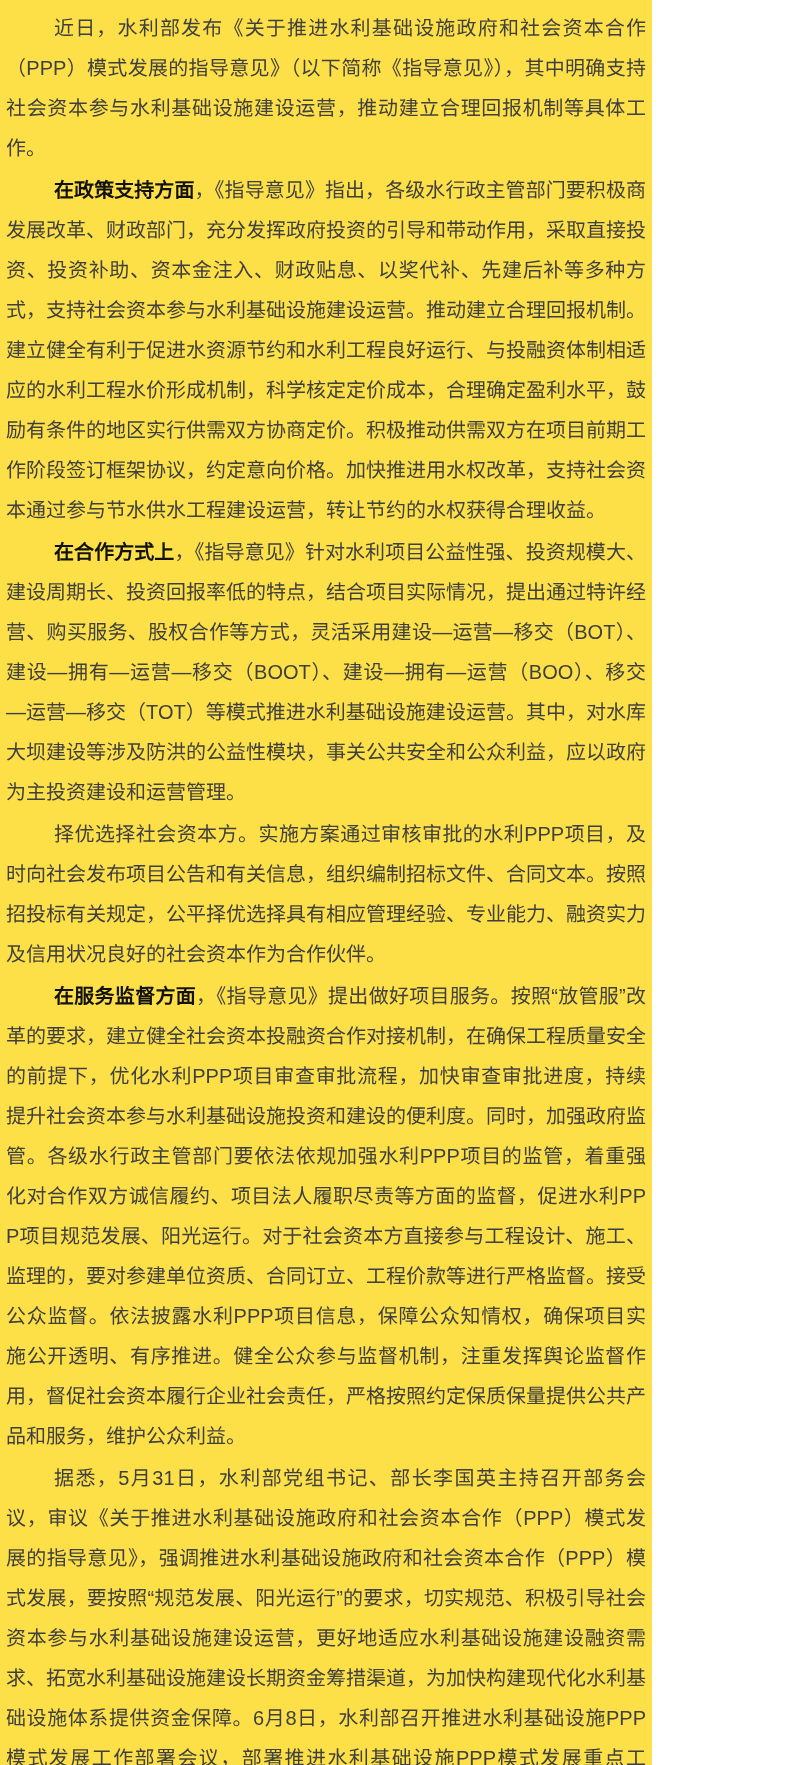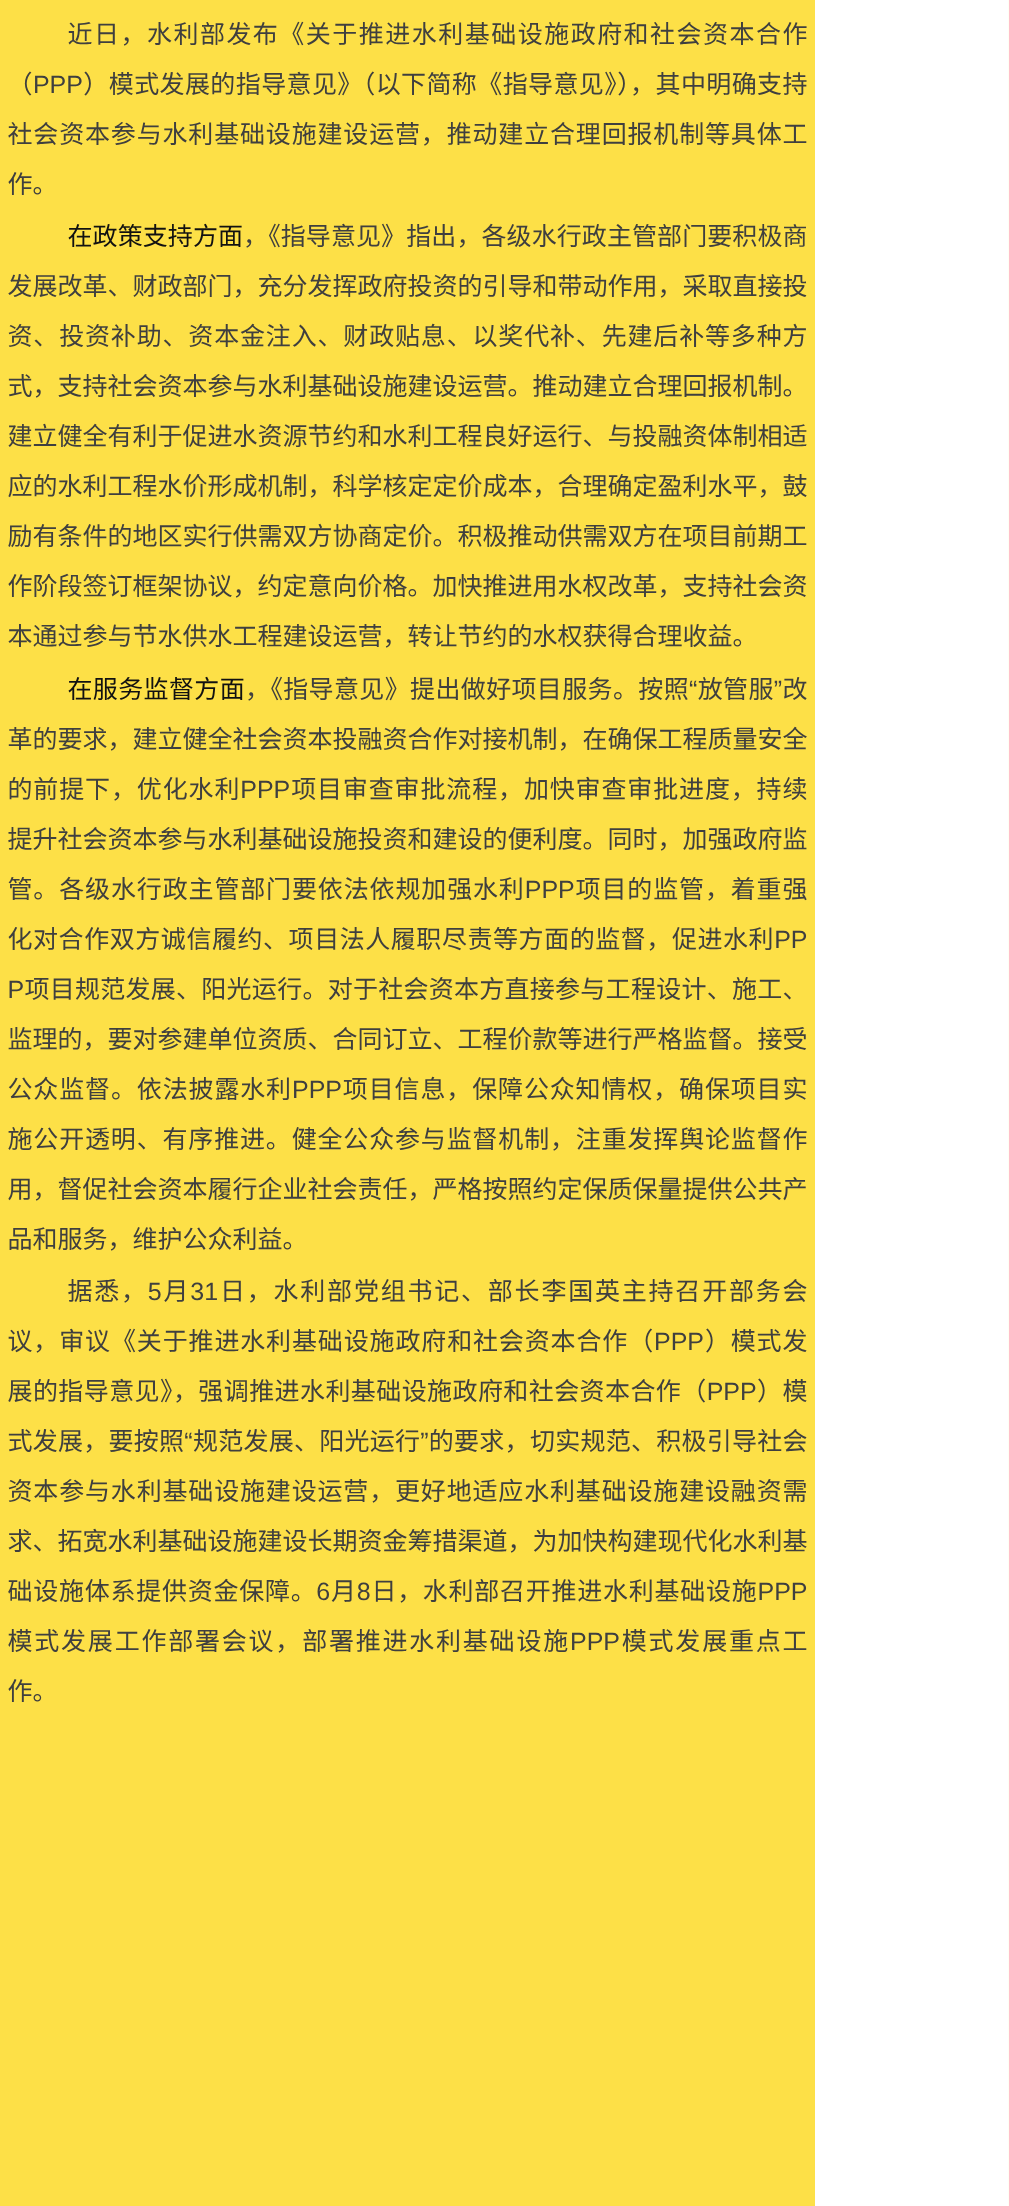--- a/index.html
+++ b/index.html
@@ -24,39 +24,45 @@
   }
   .article p {
     margin: 0 0 0 0;
     text-indent: 2.4em;
   }
   .article p + p {
     margin-top: 2px;
   }
   .article b.lead {
     color: #111111;
-    font-weight: 400;
+    font-weight: 700;
   }
 </style>
 </head>
 <body>
 
 <div class="page">
   <article class="article">
 
     <p>
       <span>近日，水利部发布《关于推进水利基础设施政府和社会资本合作（PPP）模式发展的指导意见》（以下简称《指导意见》），其中明确支持社会资本参与水利基础设施建设运营，推动建立合理回报机制等具体工作。</span>
     </p>
 
     <p>
       <b class="lead">在政策支持方面</b><span>，《指导意见》指出，各级水行政主管部门要积极商发展改革、财政部门，充分发挥政府投资的引导和带动作用，采取直接投资、投资补助、资本金注入、财政贴息、以奖代补、先建后补等多种方式，支持社会资本参与水利基础设施建设运营。推动建立合理回报机制。建立健全有利于促进水资源节约和水利工程良好运行、与投融资体制相适应的水利工程水价形成机制，科学核定定价成本，合理确定盈利水平，鼓励有条件的地区实行供需双方协商定价。积极推动供需双方在项目前期工作阶段签订框架协议，约定意向价格。加快推进用水权改革，支持社会资本通过参与节水供水工程建设运营，转让节约的水权获得合理收益。</span>
     </p>
 
+    <p>
+      <b class="lead">在合作方式上</b><span>，《指导意见》针对水利项目公益性强、投资规模大、建设周期长、投资回报率低的特点，结合项目实际情况，提出通过特许经营、购买服务、股权合作等方式，灵活采用建设—运营—移交（BOT）、建设—拥有—运营—移交（BOOT）、建设—拥有—运营（BOO）、移交—运营—移交（TOT）等模式推进水利基础设施建设运营。其中，对水库大坝建设等涉及防洪的公益性模块，事关公共安全和公众利益，应以政府为主投资建设和运营管理。</span>
+    </p>
 
 
+    <p>
+      <span>择优选择社会资本方。实施方案通过审核审批的水利PPP项目，及时向社会发布项目公告和有关信息，组织编制招标文件、合同文本。按照招投标有关规定，公平择优选择具有相应管理经验、专业能力、融资实力及信用状况良好的社会资本作为合作伙伴。</span>
+    </p>
 
     <p>
       <b class="lead">在服务监督方面</b><span>，《指导意见》提出做好项目服务。按照“放管服”改革的要求，建立健全社会资本投融资合作对接机制，在确保工程质量安全的前提下，优化水利PPP项目审查审批流程，加快审查审批进度，持续提升社会资本参与水利基础设施投资和建设的便利度。同时，加强政府监管。各级水行政主管部门要依法依规加强水利PPP项目的监管，着重强化对合作双方诚信履约、项目法人履职尽责等方面的监督，促进水利PPP项目规范发展、阳光运行。对于社会资本方直接参与工程设计、施工、监理的，要对参建单位资质、合同订立、工程价款等进行严格监督。接受公众监督。依法披露水利PPP项目信息，保障公众知情权，确保项目实施公开透明、有序推进。健全公众参与监督机制，注重发挥舆论监督作用，督促社会资本履行企业社会责任，严格按照约定保质保量提供公共产品和服务，维护公众利益。</span>
     </p>
 
     <p>
       <span>据悉，5月31日，水利部党组书记、部长李国英主持召开部务会议，审议《关于推进水利基础设施政府和社会资本合作（PPP）模式发展的指导意见》，强调推进水利基础设施政府和社会资本合作（PPP）模式发展，要按照“规范发展、阳光运行”的要求，切实规范、积极引导社会资本参与水利基础设施建设运营，更好地适应水利基础设施建设融资需求、拓宽水利基础设施建设长期资金筹措渠道，为加快构建现代化水利基础设施体系提供资金保障。6月8日，水利部召开推进水利基础设施PPP模式发展工作部署会议，部署推进水利基础设施PPP模式发展重点工作。</span>
     </p>
 
   </article>

